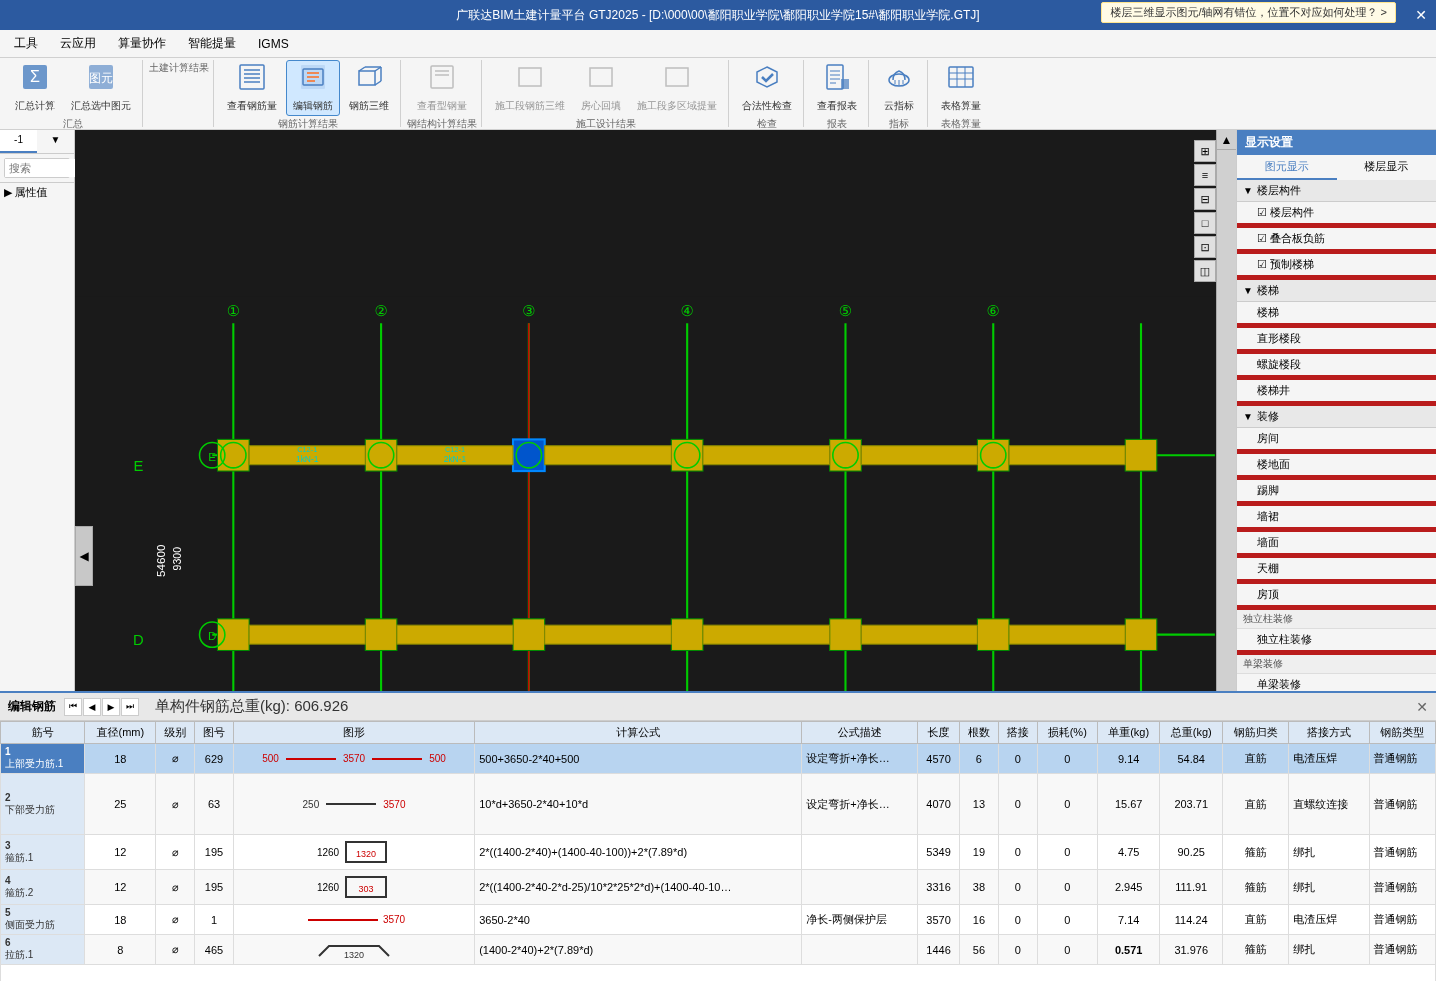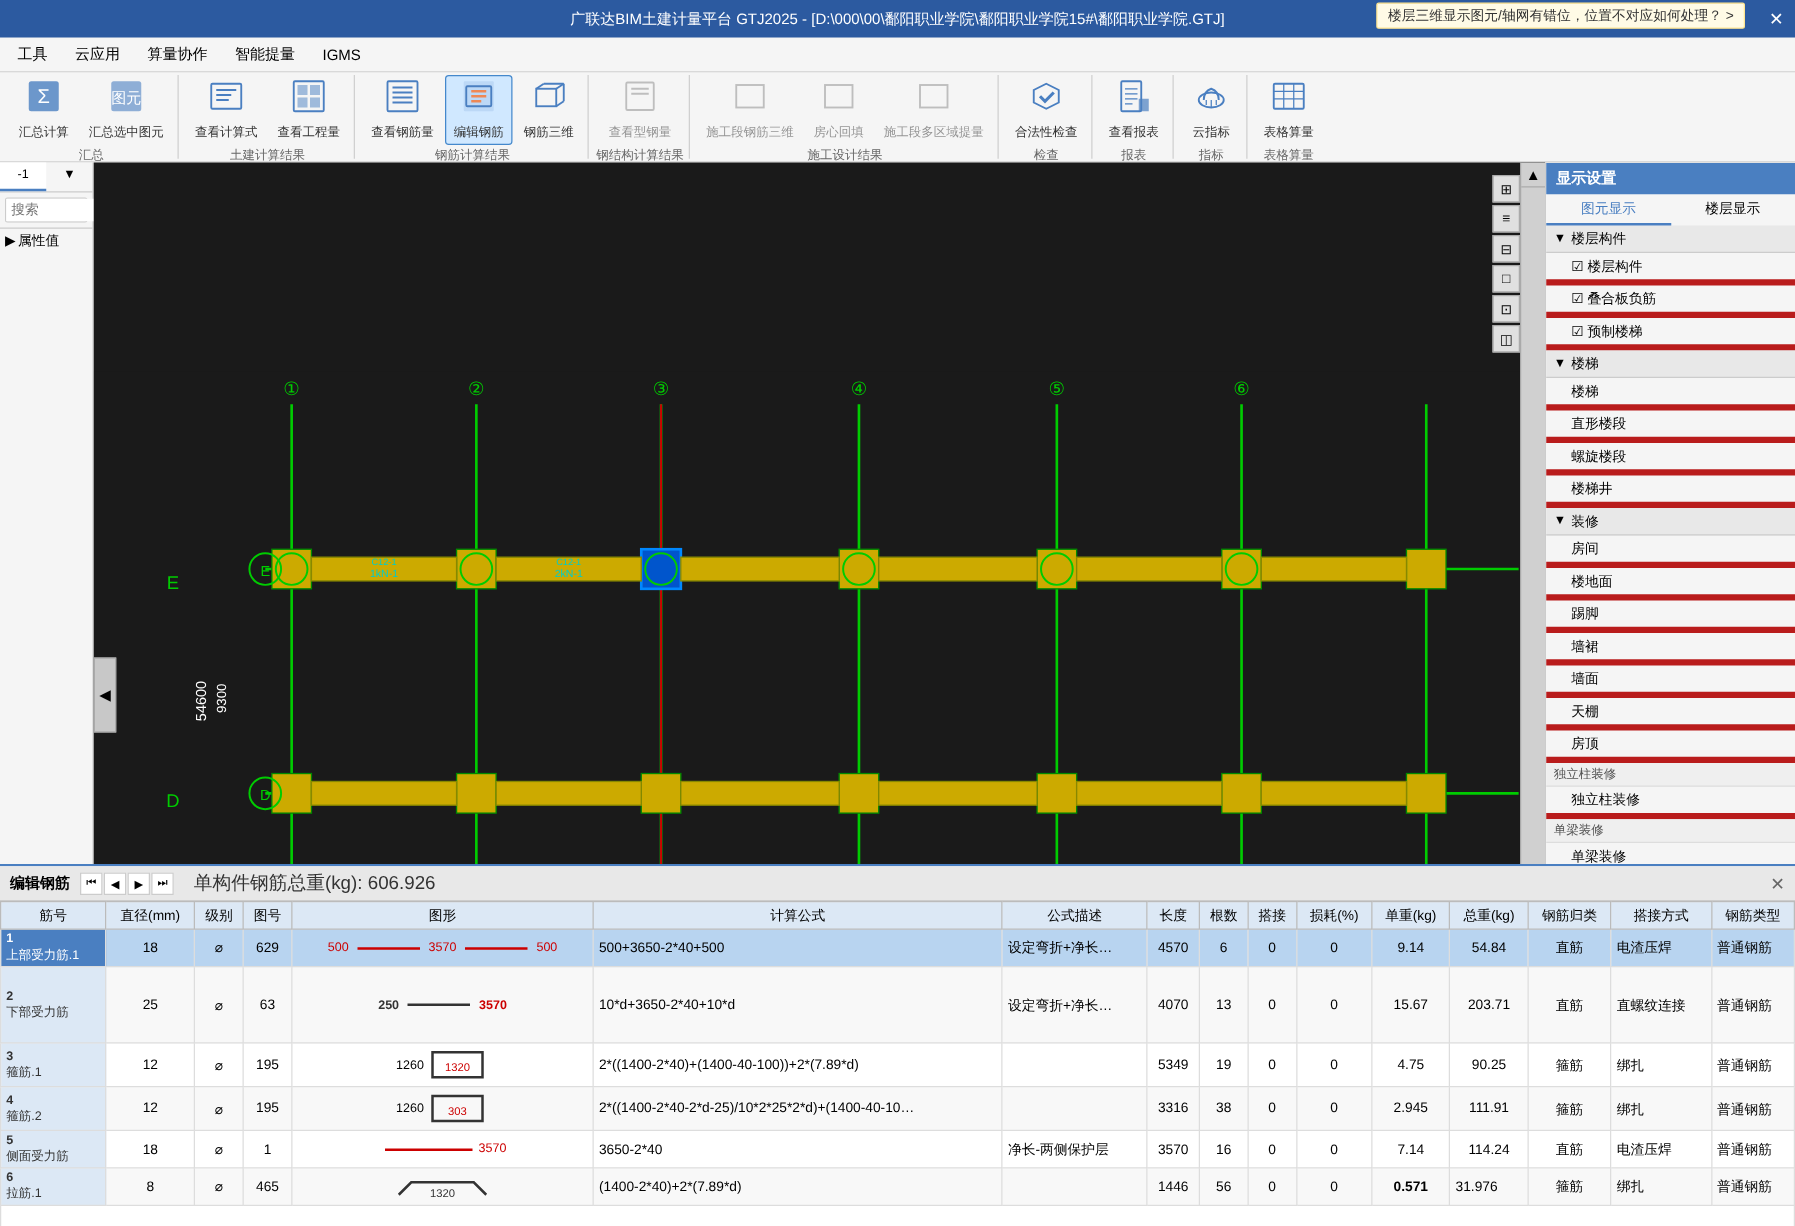--- a/index.html
+++ b/index.html
@@ -90,45 +90,20 @@
               <text x="14" y="19" text-anchor="middle" fill="white" font-size="12">图元</text>
             </svg>
         </span>
         <span class="btn-label">汇总选中图元</span>
       </div>
     </div>
     <div class="toolbar-group-label">汇总</div>
   </div>
 
   <div class="toolbar-group">
-    <div class="toolbar-group-buttons">
-      <div class="toolbar-btn">
-        <span class="btn-icon">
-          <svg width="28" height="28" viewBox="0 0 28 28">
-              <rect x="2" y="4" width="24" height="20" rx="1" fill="none" stroke="#4a7fc1" stroke-width="1.5"></rect>
-              <line x1="6" y1="9" x2="22" y2="9" stroke="#4a7fc1" stroke-width="1.5"></line>
-              <line x1="6" y1="13" x2="18" y2="13" stroke="#4a7fc1" stroke-width="1.5"></line>
-              <line x1="6" y1="17" x2="16" y2="17" stroke="#4a7fc1" stroke-width="1.5"></line>
-            </svg>
-        </span>
-        <span class="btn-label">查看计算式</span>
-      </div>
-      <div class="toolbar-btn">
-        <span class="btn-icon">
-          <svg width="28" height="28" viewBox="0 0 28 28">
-              <rect x="2" y="2" width="24" height="24" rx="1" fill="none" stroke="#4a7fc1" stroke-width="1.5"></rect>
-              <rect x="5" y="5" width="8" height="8" fill="#4a7fc1" opacity="0.5"></rect>
-              <rect x="15" y="5" width="8" height="8" fill="#4a7fc1" opacity="0.5"></rect>
-              <rect x="5" y="15" width="8" height="8" fill="#4a7fc1" opacity="0.5"></rect>
-              <rect x="15" y="15" width="8" height="8" fill="#4a7fc1" opacity="0.5"></rect>
-            </svg>
-        </span>
-        <span class="btn-label">查看工程量</span>
-      </div>
-    </div>
     <div class="toolbar-group-label">土建计算结果</div>
   </div>
 
   <div class="toolbar-group">
     <div class="toolbar-group-buttons">
       <div class="toolbar-btn">
         <span class="btn-icon">
           <svg width="28" height="28" viewBox="0 0 28 28">
               <rect x="2" y="2" width="24" height="24" rx="1" fill="none" stroke="#4a7fc1" stroke-width="1.5"></rect>
               <line x1="6" y1="7" x2="22" y2="7" stroke="#4a7fc1" stroke-width="1.5"></line>
@@ -574,21 +549,21 @@
             <td>普通钢筋</td>
           </tr>
           <tr>
             <td style="background-color: rgb(220, 232, 245); color: rgb(51, 51, 51); white-space: nowrap; font-size: 10px;">
               <div style="font-weight:bold;">2</div>
               <div>下部受力筋</div>
             </td>
             <td style="text-align: center;">25</td>
             <td style="text-align: center;">⌀</td>
             <td style="text-align: center;">63</td>
-            <td style="text-align: right; padding: 20px 4px; font-weight: bold;">
+            <td style="text-align: right; padding: 20px 4px;">
               <div style="display:flex; align-items:center; justify-content:center; gap:2px; font-size:10px;">
       <span style="color:#333;">250</span>
       <svg width="60" height="20">
                   <line x1="5" y1="10" x2="55" y2="10" stroke="#333" stroke-width="2"></line>
                 </svg>
       <span style="color:#cc0000;">3570</span>
     </div>
             </td>
             <td>10*d+3650-2*40+10*d</td>
             <td>设定弯折+净长…</td>
@@ -704,21 +679,21 @@
       </svg>
     </div>
             </td>
             <td>(1400-2*40)+2*(7.89*d)</td>
             <td></td>
             <td style="text-align: center;">1446</td>
             <td style="text-align: center;">56</td>
             <td style="text-align: center;">0</td>
             <td style="text-align: center;">0</td>
             <td style="text-align: center; font-weight: bold;">0.571</td>
-            <td style="">31.976</td>
+            <td style="text-align: center;">31.976</td>
             <td style="text-align: center;">箍筋</td>
             <td>绑扎</td>
             <td>普通钢筋</td>
           </tr>
           <tr>
             <td colspan="16" style="height: 24px;"></td>
           </tr>
         </tbody>
     </table>
   </div>

